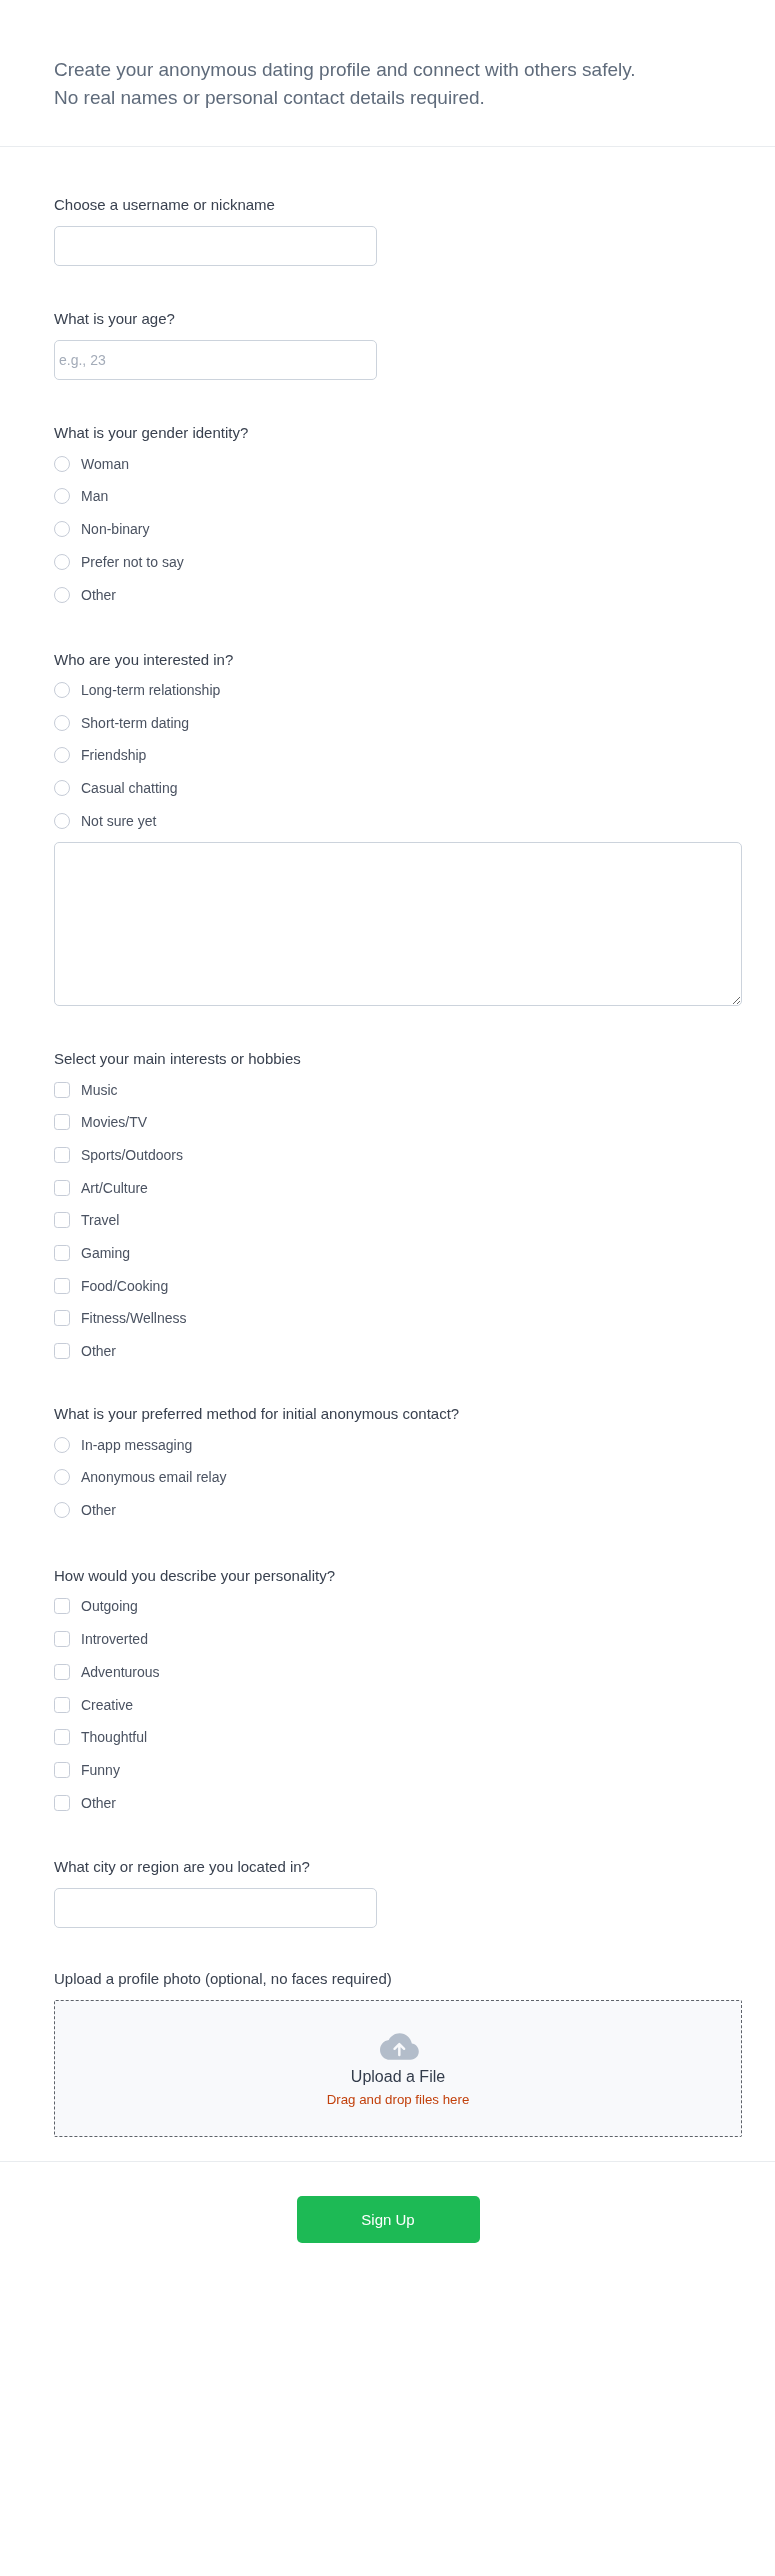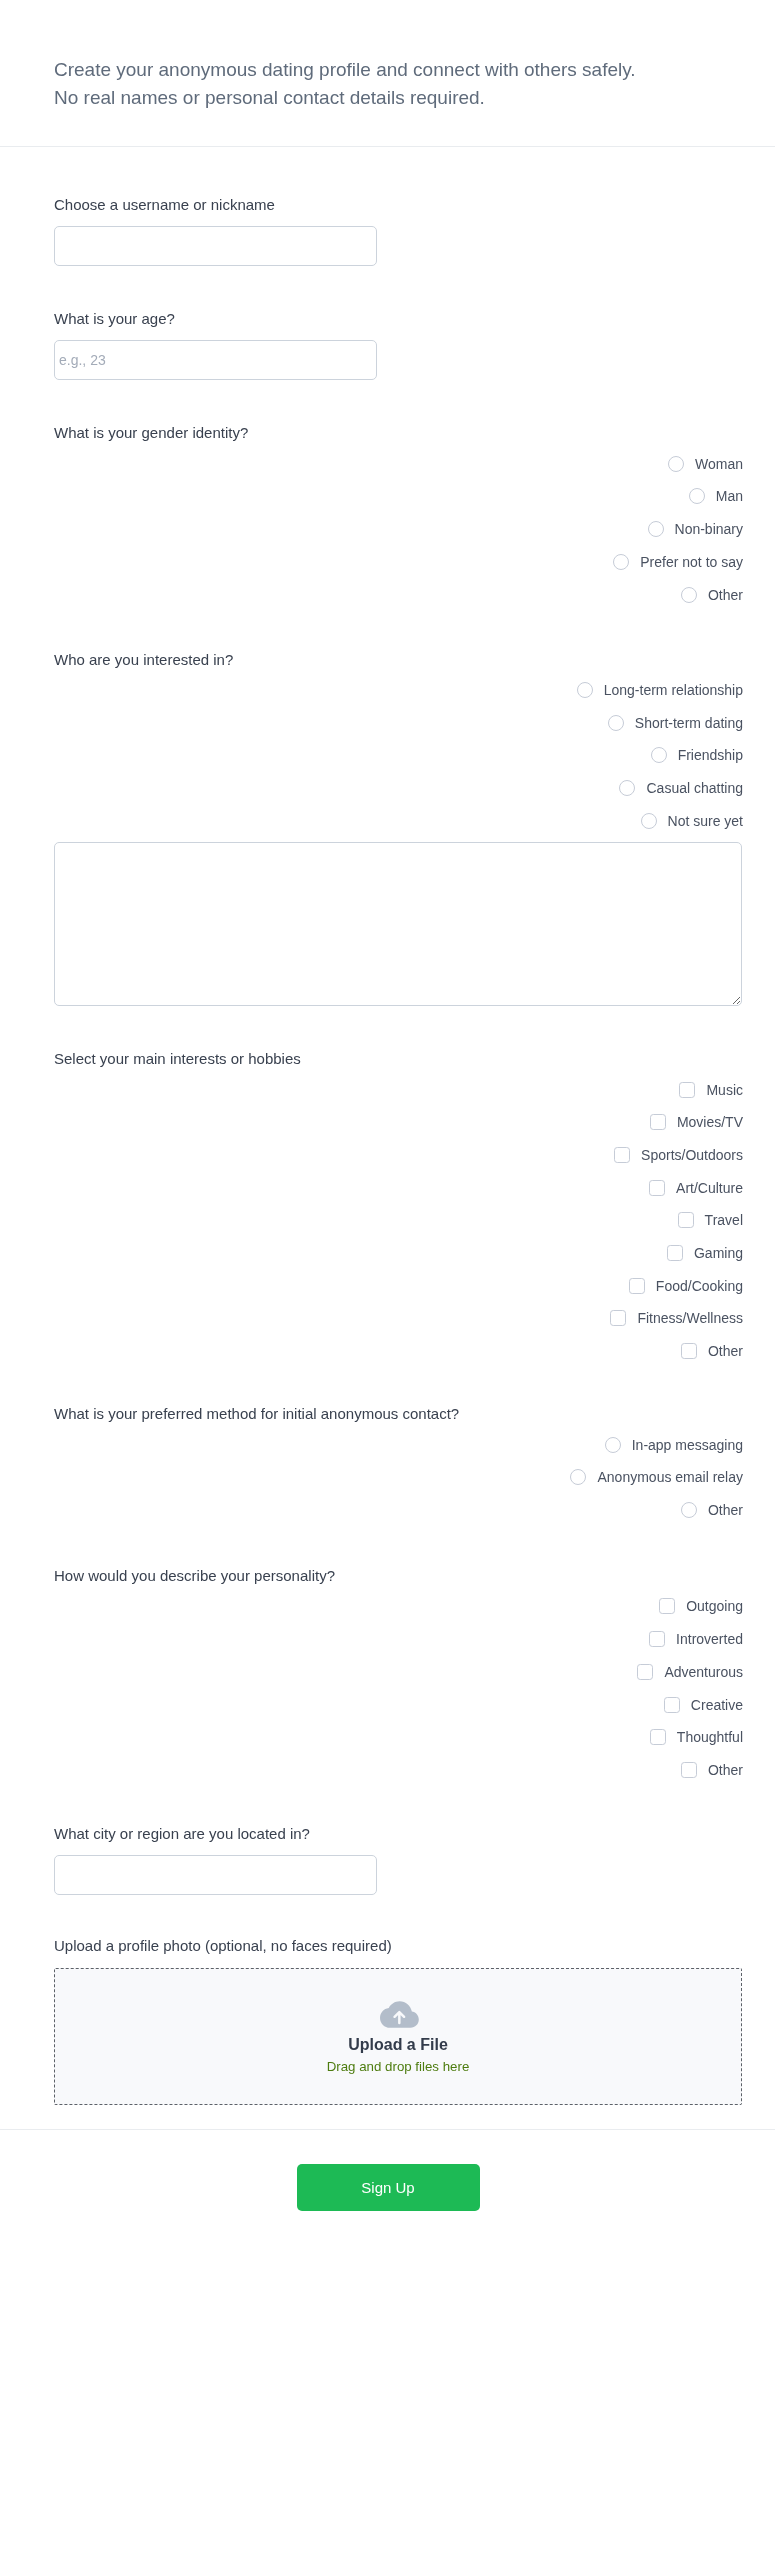--- a/index.html
+++ b/index.html
@@ -67,21 +67,21 @@
     border: 0.8px solid #ccd3dc;
     border-radius: 5px;
     font-family: inherit;
     font-size: 14px;
     color: #39414f;
     resize: both;
     outline: none;
   }
 
   .options { display: flex; flex-direction: column; gap: 16.7px; margin-top: 12.5px; }
-  .option-row { display: flex; align-items: center; height: 16px; justify-content: flex-end; }
+  .option-row { display: flex; align-items: center; height: 16px; }
   .control {
     flex: 0 0 auto;
     width: 16px; height: 16px;
     border: 0.8px solid #c6ccd7;
     background: #fff;
     display: inline-block;
   }
   .control.radio { border-radius: 50%; }
   .control.checkbox { border-radius: 3.3px; }
   .option-label {
@@ -116,27 +116,27 @@
     display: flex;
     flex-direction: column;
     align-items: center;
     justify-content: center;
     cursor: pointer;
   }
   .upload-icon { display: block; }
   .upload-title {
     margin-top: 5px;
     font-size: 16px;
-    font-weight: 700;
+    font-weight: 400;
     color: #333c4b;
   }
   .upload-hint {
     margin-top: 5.8px;
     font-size: 13.3px;
-    color: #4d7c0f;
+    color: #c2410c;
     text-align: center;
   }
 
   
   footer { padding-bottom: 43px; }
   .footer-divider {
     border: none;
     border-top: 0.8px solid #e9ecef;
     margin: 24px 0 0 0;
     width: 100%;
@@ -315,20 +315,24 @@
           <div class="option-row">
             <span class="control checkbox"></span>
             <span class="option-label">Creative</span>
           </div>
           <div class="option-row">
             <span class="control checkbox"></span>
             <span class="option-label">Thoughtful</span>
           </div>
           <div class="option-row">
             <span class="control checkbox"></span>
+            <span class="option-label">Funny</span>
+          </div>
+          <div class="option-row">
+            <span class="control checkbox"></span>
             <span class="option-label">Other</span>
           </div>
         </div>
     </section>
 
     <section class="question q-city">
       <label class="q-label">What city or region are you located in?</label>
       <input class="text-input" type="text" placeholder="" style="">
     </section>
 

